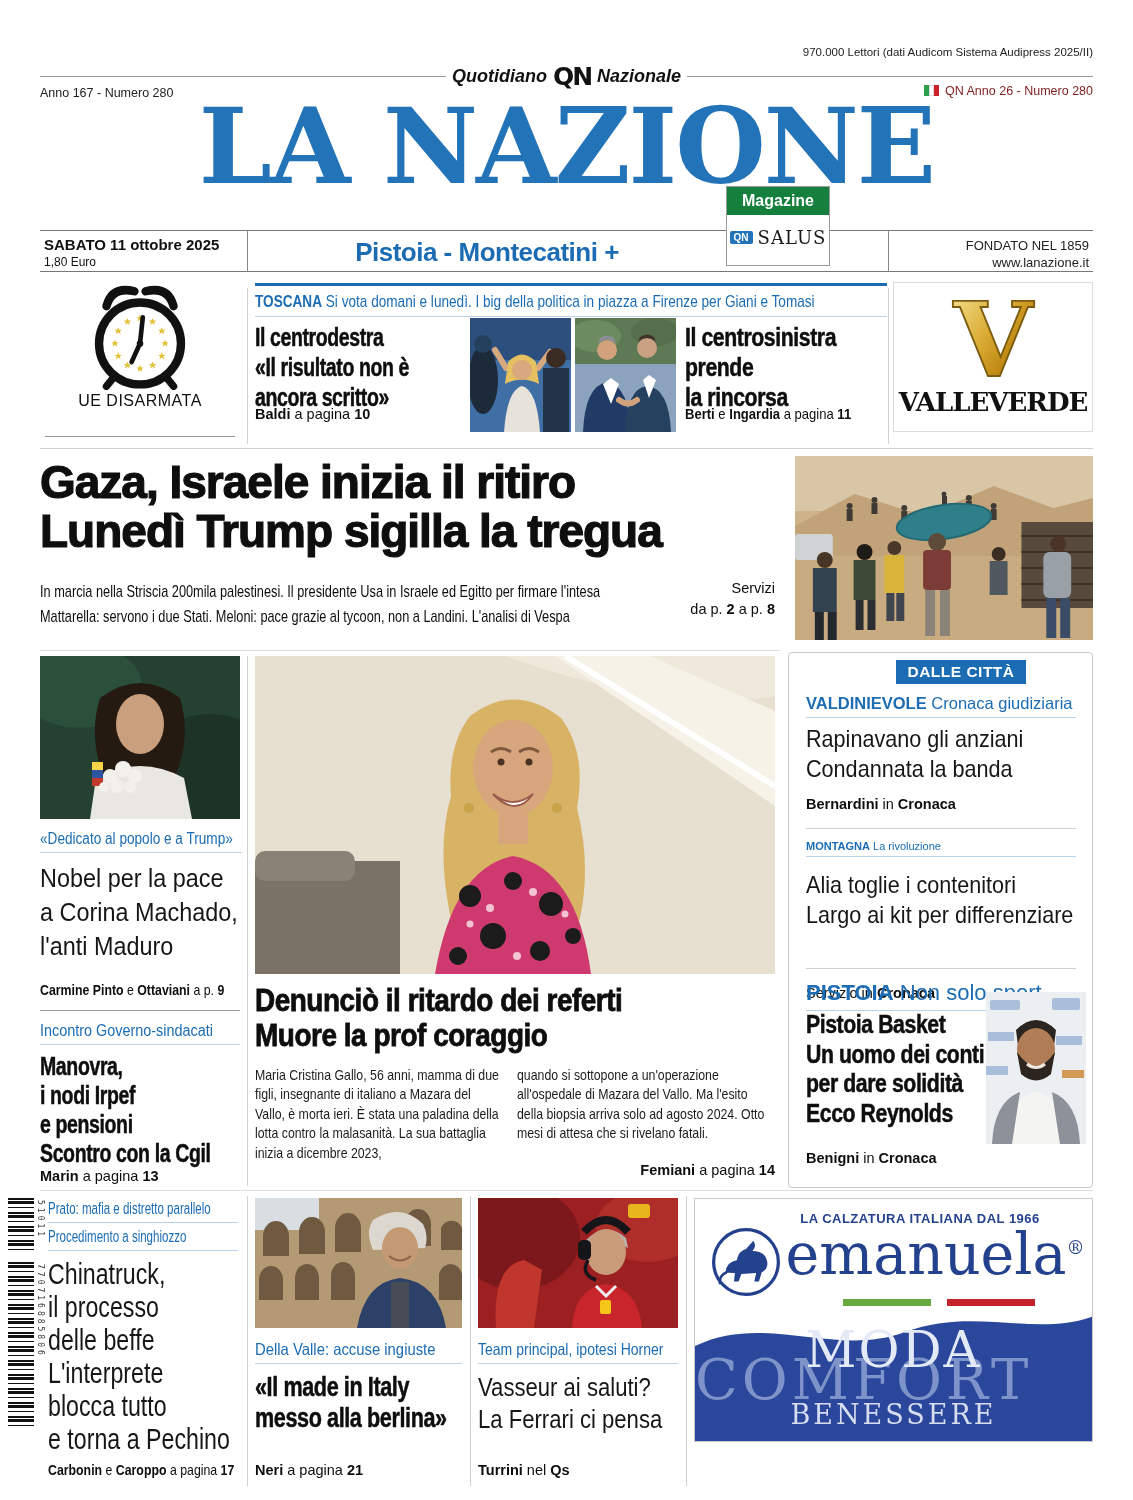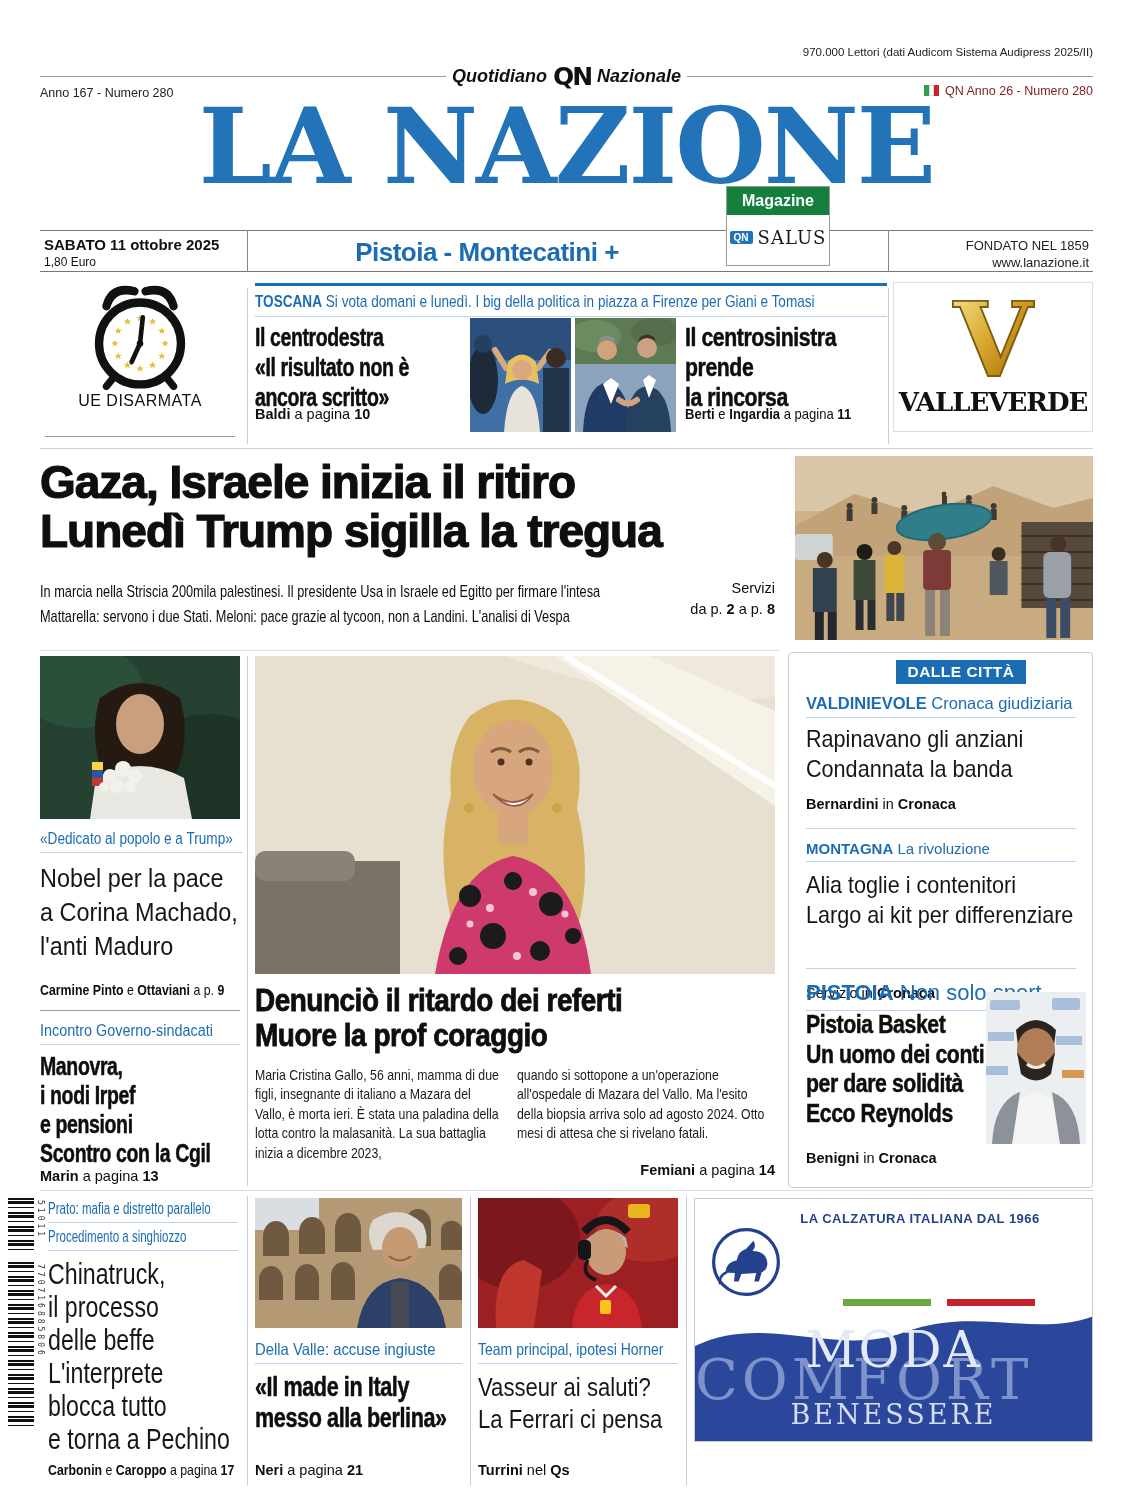--- a/index.html
+++ b/index.html
@@ -323,21 +323,21 @@
 
   <div class="b" style="left:788px;top:652px;width:305px;height:536px;border:1px solid #c9c9c9;border-radius:4px"></div>
   <div class="b" style="left:788px;top:660px;width:346px;text-align:center"><span class="badge">DALLE CITTÀ</span></div>
 
   <p class="b kick" style="left:806px;top:694px;width:270px;font-size:16.5px"><b>VALDINIEVOLE</b><span> Cronaca giudiziaria</span></p>
   <h3 class="b light pre sx90" style="left:806px;top:724px;width:300px;font-size:24px;line-height:1.26">Rapinavano gli anziani
 Condannata la banda</h3>
   <p class="b by" style="left:806px;top:796px"><b>Bernardini</b><span> in </span><b>Cronaca</b></p>
   <div class="b hr" style="left:806px;top:828px;width:270px;height:1px"></div>
 
-  <p class="b kick" style="left:806px;top:840px;width:270px;font-size:15px"><b>MONTAGNA</b><span> La rivoluzione</span></p>
+  <p class="b kick" style="left:806px;top:840px;width:270px;font-size:11px"><b>MONTAGNA</b><span> La rivoluzione</span></p>
   <h3 class="b light pre sx90" style="left:806px;top:870px;width:320px;font-size:24px;line-height:1.26">Alia toglie i contenitori
 Largo ai kit per differenziare</h3>
   <p class="b by" style="left:806px;top:985px"><span>Servizio</span><span> in </span><b>Cronaca</b></p>
   <div class="b hr" style="left:806px;top:968px;width:270px;height:1px"></div>
 
   <p class="b kick" style="left:806px;top:980px;width:270px;font-size:22px"><b>PISTOIA</b><span> Non solo sport</span></p>
   <h3 class="b hl st05 pre sx85" style="left:806px;top:1010px;width:230px;font-size:25px;line-height:1.18">Pistoia Basket
 Un uomo dei conti
 per dare solidità
 Ecco Reynolds</h3>
@@ -433,20 +433,21 @@
 
   <div class="b vr" style="left:686px;top:1196px;width:1px;height:290px"></div>
 
   <div class="b" style="left:694px;top:1198px;width:399px;height:244px;border:1px solid #c9c9c9;background:#fff;overflow:hidden">
     <div style="position:absolute;left:60px;top:12px;width:330px;text-align:center;font-size:13px;font-weight:700;color:#24418e;letter-spacing:.5px">LA CALZATURA ITALIANA DAL 1966</div>
     <svg style="position:absolute;left:14px;top:26px" width="74" height="74" viewBox="0 0 80 80">
       <circle cx="40" cy="40" r="35" fill="none" stroke="#24418e" stroke-width="3.5"></circle>
       <path d="M18 52 q0 -12 12 -14 q2 -10 10 -12 l8 -9 q4 6 -1 11 q14 0 16 12 q1 8 -6 11 l-3 10 -5 0 2 -9 -16 1 -3 8 -5 0 1 -9 q-9 -1 -10 0z" fill="#24418e"></path>
       <path d="M19 51 q-9 4 -7 13" stroke="#24418e" stroke-width="3" fill="none"></path>
     </svg>
+    <div class="serif" style="position:absolute;left:90px;top:22px;width:300px;text-align:center;font-size:57px;color:#24418e"><span>emanuela</span><sup style="font-size:18px">®</sup></div>
     <div style="position:absolute;left:148px;top:100px;width:88px;height:7px;background:#6aa842"></div>
     <div style="position:absolute;left:252px;top:100px;width:88px;height:7px;background:#c4232d"></div>
     <svg style="position:absolute;left:0;top:95px" width="399" height="149" viewBox="0 0 399 149" preserveAspectRatio="none">
       <path d="M0,52 C70,18 140,64 210,38 C280,12 340,44 399,22 L399,149 L0,149 Z" fill="#2a479b"></path>
     </svg>
     <div class="serif" style="position:absolute;left:0;top:148px;width:100%;text-align:left;font-size:56px;color:#93a6d6;opacity:.8;letter-spacing:4px">COMFORT</div>
     <div class="serif" style="position:absolute;left:0;top:122px;width:100%;text-align:center;font-size:50px;color:#e3e9f6;letter-spacing:2px">MODA</div>
     <div class="serif" style="position:absolute;left:0;top:200px;width:100%;text-align:center;font-size:27px;color:#d6ddf0;letter-spacing:3px">BENESSERE</div>
   </div>
 

